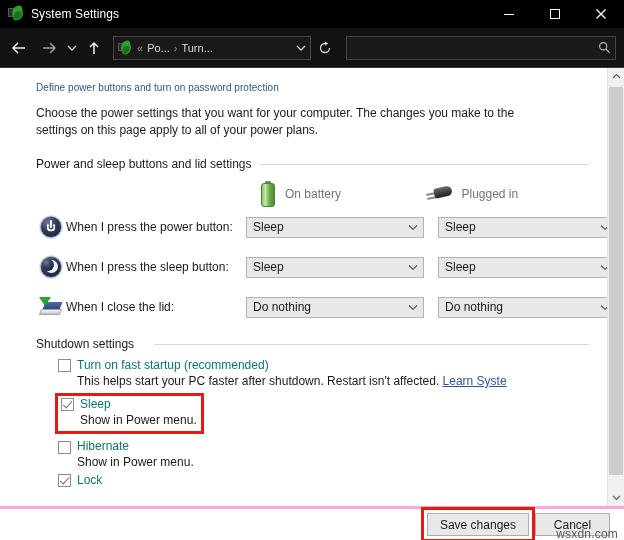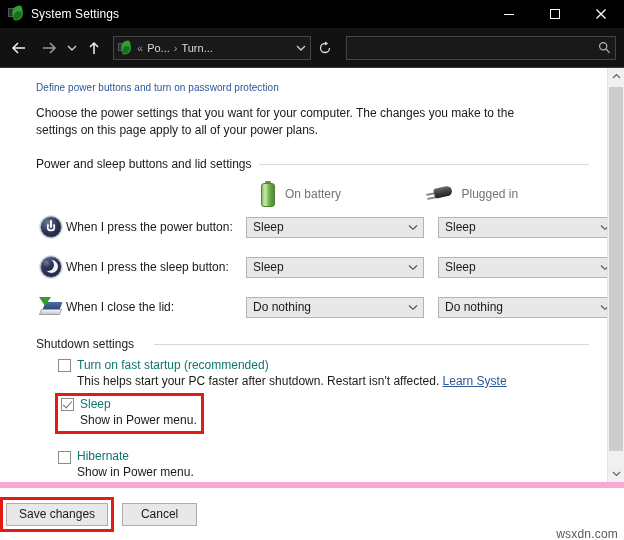--- a/index.html
+++ b/index.html
@@ -499,25 +499,26 @@
   .sb-thumb {
     position: absolute;
     left: 1px; right: 1px;
     top: 2px;
     bottom: 14px;
     background: #cdcdcd;
   }
 
   
   .footer {
-    height: 58px;
-    border-top: 6px solid #f9a8d4;
+    height: 34px;
+    border-top: 3px solid #f9a8d4;
     background: #ffffff;
     display: flex;
     align-items: center;
+    justify-content: flex-end;
     flex: 0 0 auto;
     position: relative;
     box-sizing: border-box;
   }
   .btn {
     height: 23px;
     min-width: 75px;
     background: #e8e8e8;
     border: 1px solid #adadad;
     box-sizing: border-box;
@@ -526,21 +527,21 @@
     display: flex;
     align-items: center;
     justify-content: center;
     padding: 0 12px;
   }
   .btn-save-wrap {
     border: 3px solid #e41b13;
     padding: 3px;
     display: inline-block;
   }
-  .btn-cancel { margin-left: 8px; margin-right: 14px; }
+  .btn-cancel { margin-left: 0; margin-right: 14px; }
   .watermark {
     position: absolute;
     right: 6px;
     bottom: -1px;
     font-size: 12px;
     color: #5a5a5a;
     letter-spacing: 0.2px;
   }
 </style>
 </head>
@@ -759,21 +760,21 @@
           </div>
 
           <div class="highlight-box">
             <div class="chk-row">
               <span class="cbox checked"></span>
               <span class="chk-title">Sleep</span>
             </div>
             <div class="chk-sub">Show in Power menu.</div>
           </div>
 
-          <div class="chk-row" style="margin-top:13px;align-items:flex-end;">
+          <div class="chk-row" style="margin-top:3px;align-items:flex-end;">
             <span class="cbox"></span>
             <span class="chk-title">Hibernate</span>
           </div>
           <div class="chk-sub">Show in Power menu.</div>
 
           <div class="chk-row">
             <span class="cbox checked"></span>
             <span class="chk-title">Lock</span>
           </div>
           

